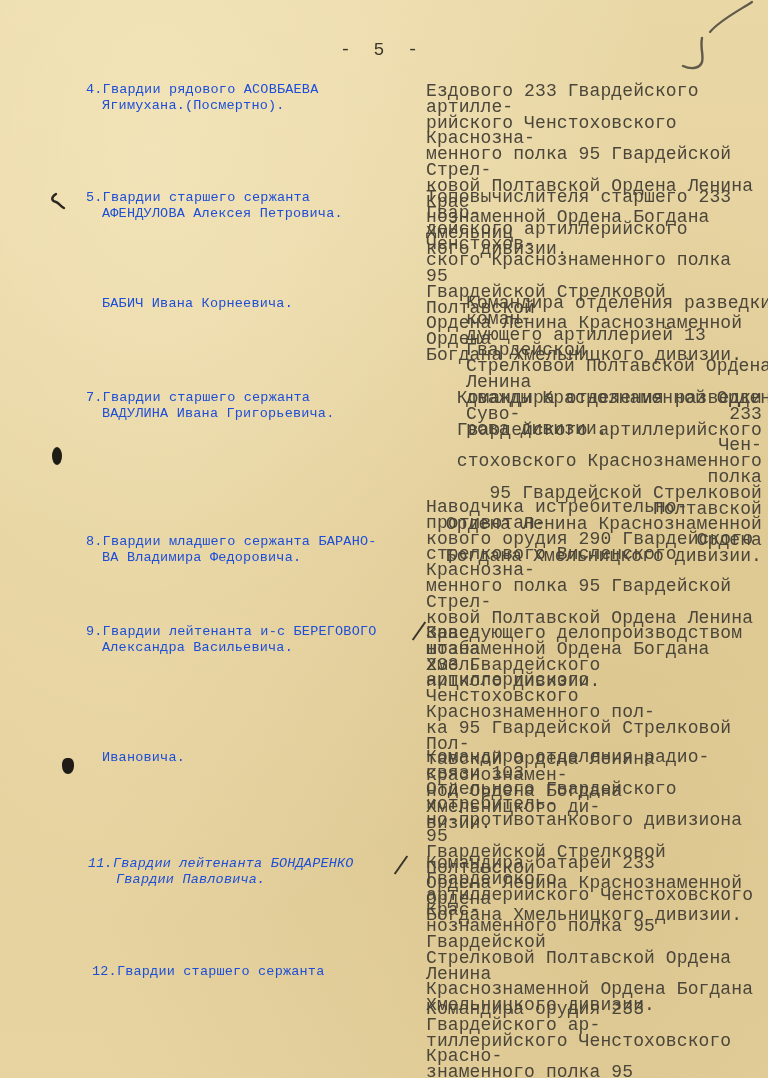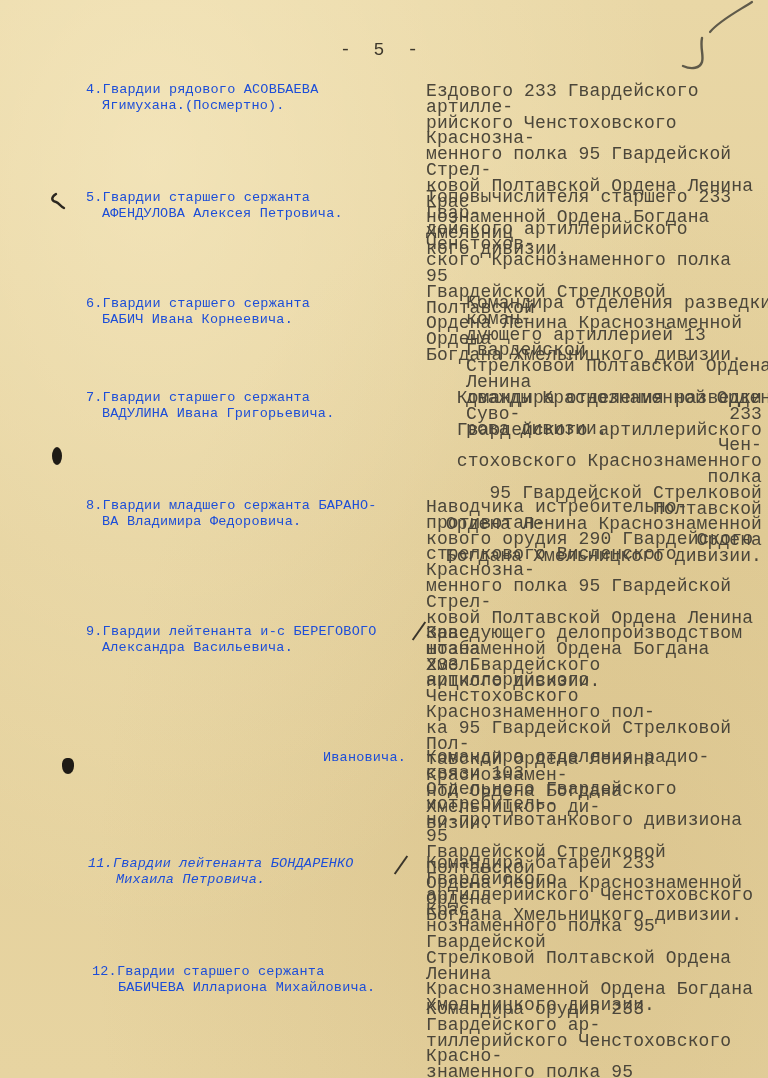--- a/index.html
+++ b/index.html
@@ -81,21 +81,20 @@
     <div class="entry-right" style="top:0px;">Топовычислителя старшего 233 Гвар-
 дейского артиллерийского Ченстохов-
 ского Краснознаменного полка 95
 Гвардейской Стрелковой Полтавской
 Ордена Ленина Краснознаменной Ордена
 Богдана Хмельницкого дивизии.</div>
   </div>
 
   <div class="entry" style="top:296px;">
     <div class="entry-left">
-      <span class="head-line"><span>6.</span><span>Гвардии старшего сержанта</span></span>
       <span class="name-line">БАБИЧ Ивана Корнеевича.</span>
     </div>
     <div class="entry-right" style="top:0;margin-left:40px;">Командира отделения разведки коман-
 дующего артиллерией 13 Гвардейской
 Стрелковой Полтавской Ордена Ленина
 дважды Краснознаменной Ордена Суво-
 рова дивизии.</div>
   </div>
 
   <div class="entry" style="top:390px;">
@@ -106,21 +105,21 @@
     <div class="entry-right" style="top:1px;text-align:right;">Командира отделения разведки 233
 Гвардейского артиллерийского Чен-
 стоховского Краснознаменного полка
 95 Гвардейской Стрелковой Полтавской
 Ордена Ленина Краснознаменной Ордена
 Богдана Хмельницкого дивизии.</div>
   </div>
   <div class="blot" style="left:52px; top:447px; width:10px; height:18px;"></div>
 
   <div class="entry" style="top:498px;">
-    <div class="entry-left" style="width:340px;">
+    <div class="entry-left" style="width:340px;margin-top:36px;">
       <span class="head-line"><span>8.</span><span>Гвардии младшего сержанта БАРАНО-</span></span>
       <span class="name-line">ВА Владимира Федоровича.</span>
     </div>
     <div class="entry-right" style="top:2px;">Наводчика истребительно-противотан-
 кового орудия 290 Гвардейского
 стрелкового Висленского Краснозна-
 менного полка 95 Гвардейской Стрел-
 ковой Полтавской Ордена Ленина Крас-
 нознаменной Ордена Богдана Хмель-
 ницкого дивизии.</div>
@@ -137,48 +136,47 @@
 Ченстоховского Краснознаменного пол-
 ка 95 Гвардейской Стрелковой Пол-
 тавской Ордена Ленина Краснознамен-
 ной Ордена Богдана Хмельницкого ди-
 визии.</div>
   </div>
 
   <div class="entry" style="top:750px;">
     <div class="blot" style="left:62px; top:8px; width:12px; height:16px; border-radius:40% 40% 50% 50%;"></div>
     <div class="entry-left" style="left:76px;">
-      <span class="name-line" style="padding-left:26px;text-align:right;">Ивановича.</span>
+      <span class="name-line" style="padding-left:26px;">Ивановича.</span>
     </div>
     <div class="entry-right" style="top:0px;">Командира отделения радио-связи 103
 Отдельного Гвардейского истребитель-
 но-противотанкового дивизиона 95
 Гвардейской Стрелковой Полтавской
 Ордена Ленина Краснознаменной Ордена
 Богдана Хмельницкого дивизии.</div>
   </div>
 
   <div class="entry" style="top:856px;">
     <div class="entry-left" style="left:88px;font-style:italic;">
       <span class="head-line"><span>11.</span><span>Гвардии лейтенанта БОНДАРЕНКО</span></span>
-      <span class="name-line" style="padding-left:28px;">Михаила Петровича.</span>
+      <span class="name-line" style="padding-left:28px;">Гвардии Павловича.</span>
     </div>
     <div class="slash" style="left:400px; top:-2px;"></div>
     <div class="entry-right" style="top:0px;">Командира батареи 233 Гвардейского
 артиллерийского Ченстоховского Крас-
 нознаменного полка 95 Гвардейской
 Стрелковой Полтавской Ордена Ленина
 Краснознаменной Ордена Богдана
 Хмельницкого дивизии.</div>
   </div>
 
   <div class="entry" style="top:964px;">
     <div class="entry-left" style="left:92px; width:330px;">
       <span class="head-line"><span>12.</span><span>Гвардии старшего сержанта</span></span>
-      <span class="name-line" style="padding-left:26px;">БАБИЧЕВА Иллариона Михайловича.</span>
     </div>
     <div class="entry-right" style="top:2px;margin-top:36px;">Командира орудия 233 Гвардейского ар-
 тиллерийского Ченстоховского Красно-
 знаменного полка 95 Гвардейской
 Стрелковой Полтавской Ордена Ленина
 Краснознаменной Ордена Богдана
 Хмельницкого дивизии.</div>
   </div>
 
 </div>

